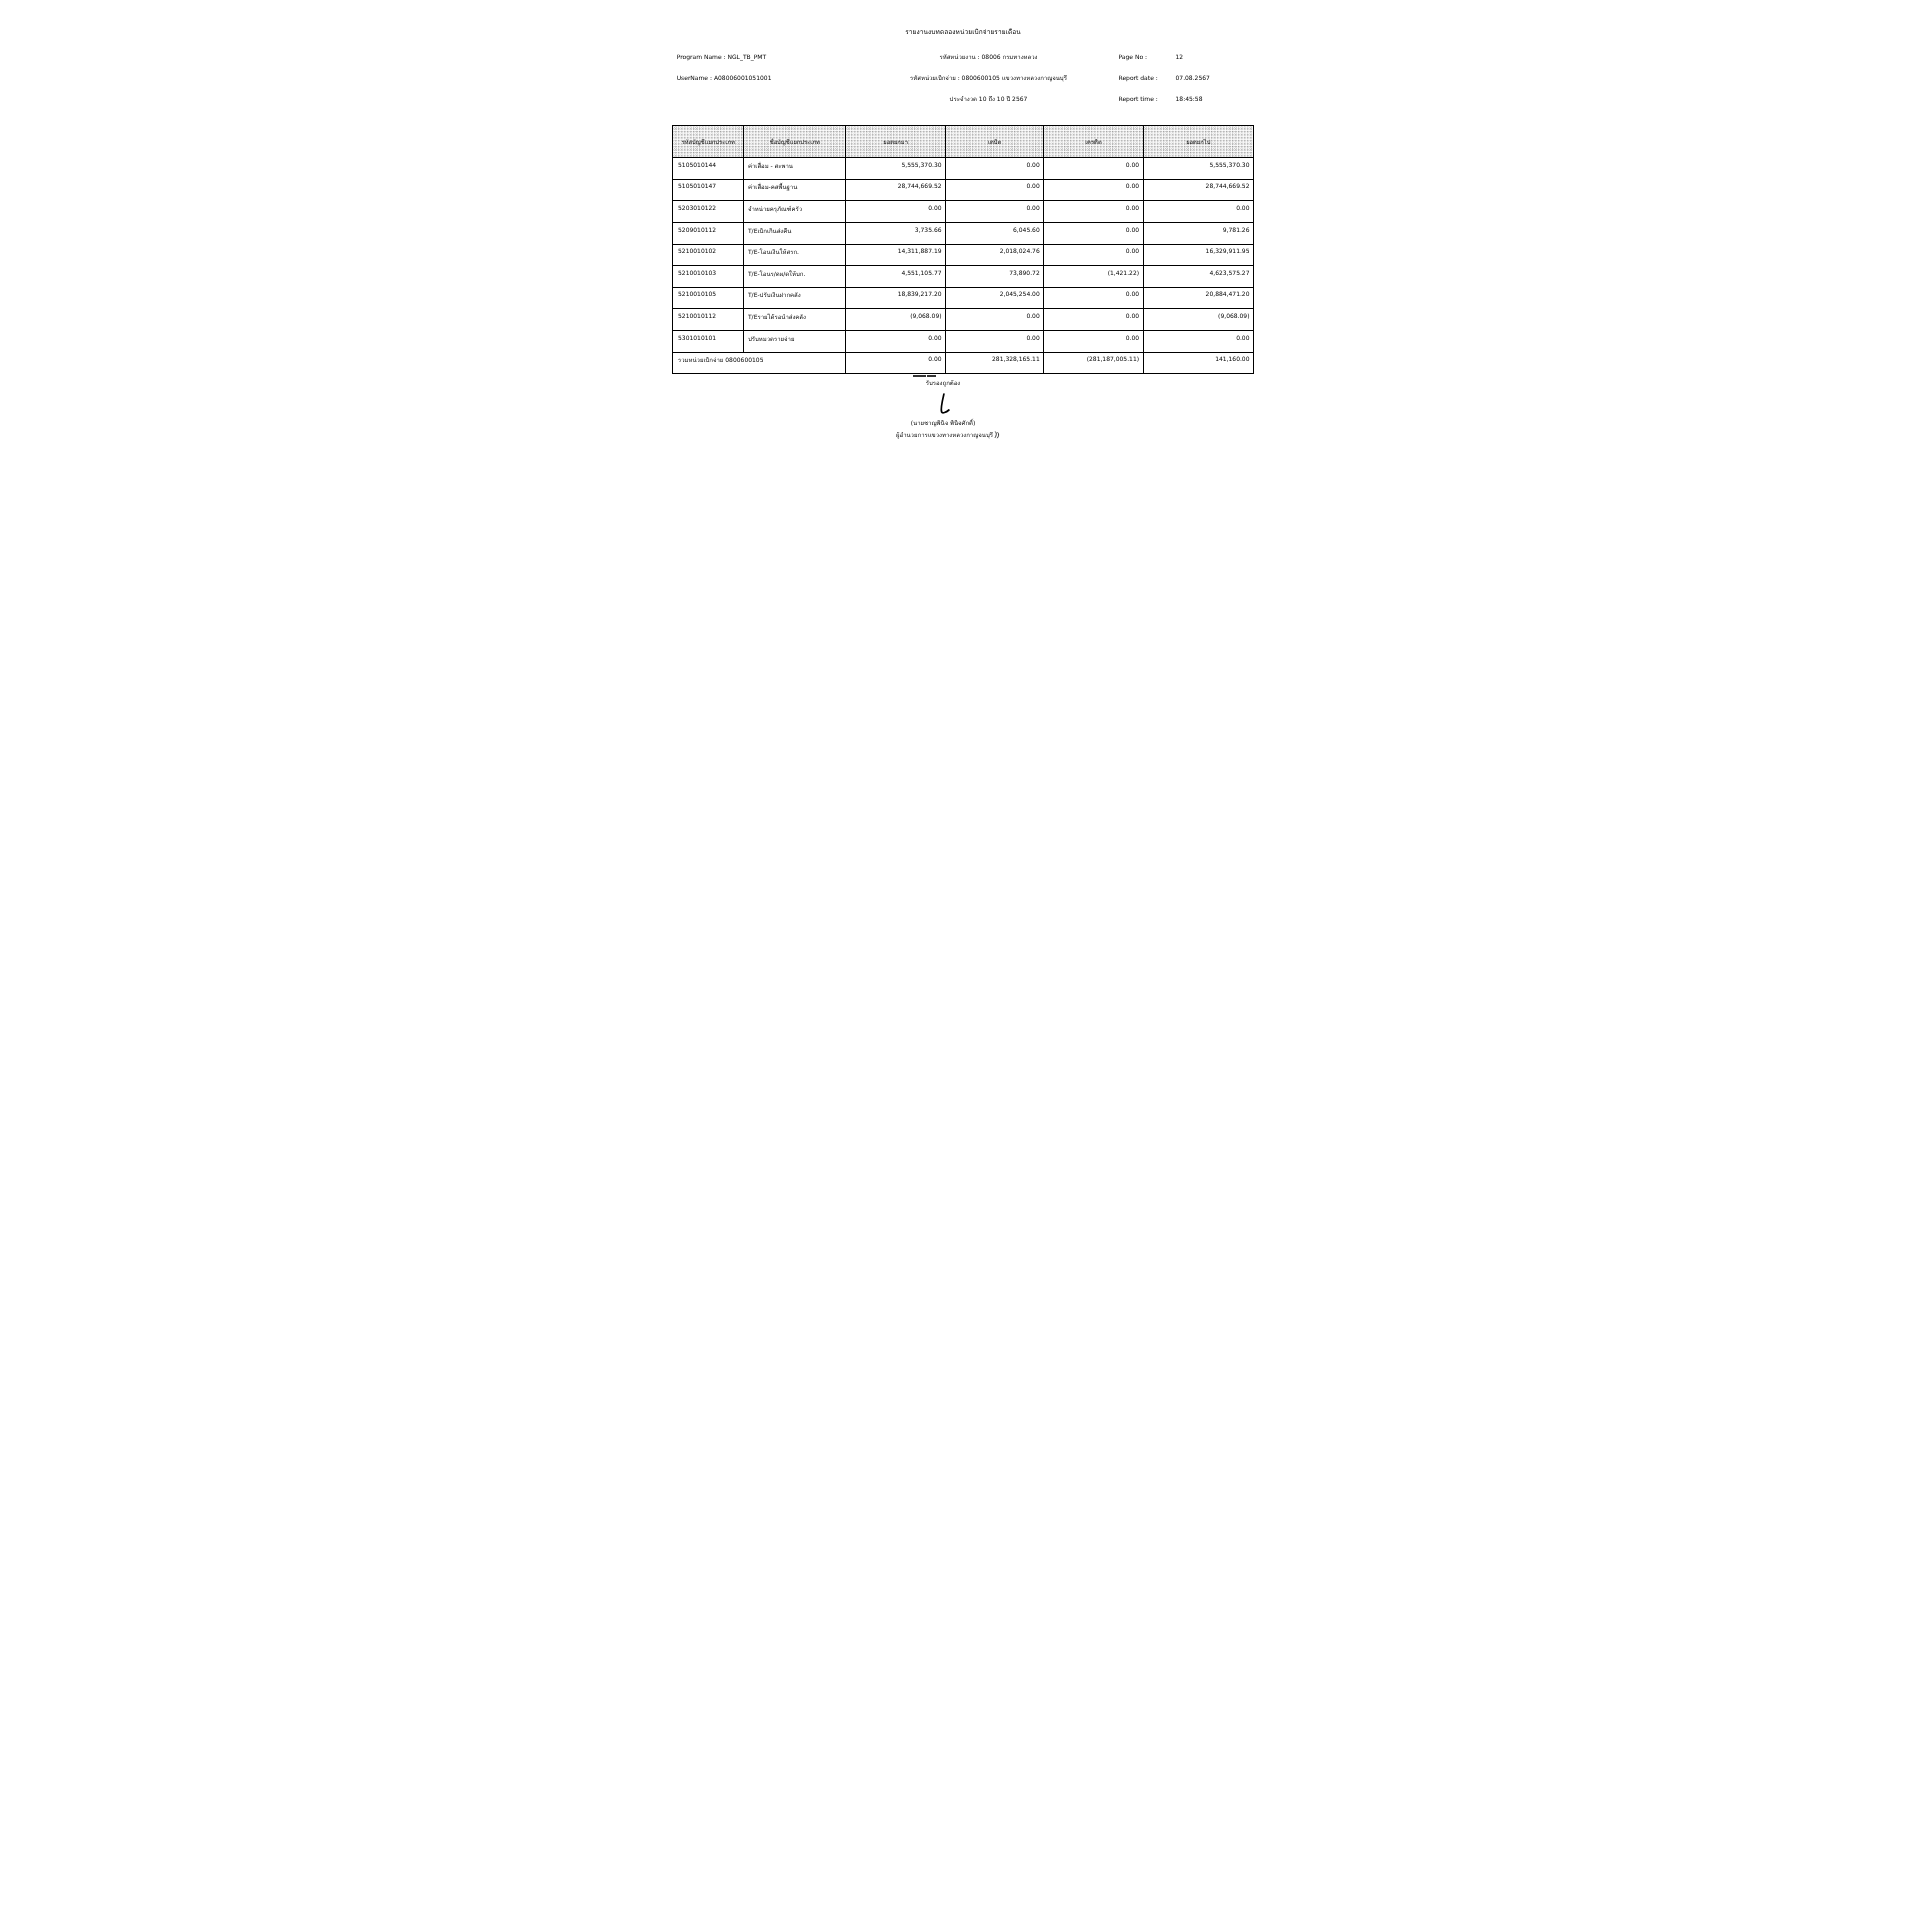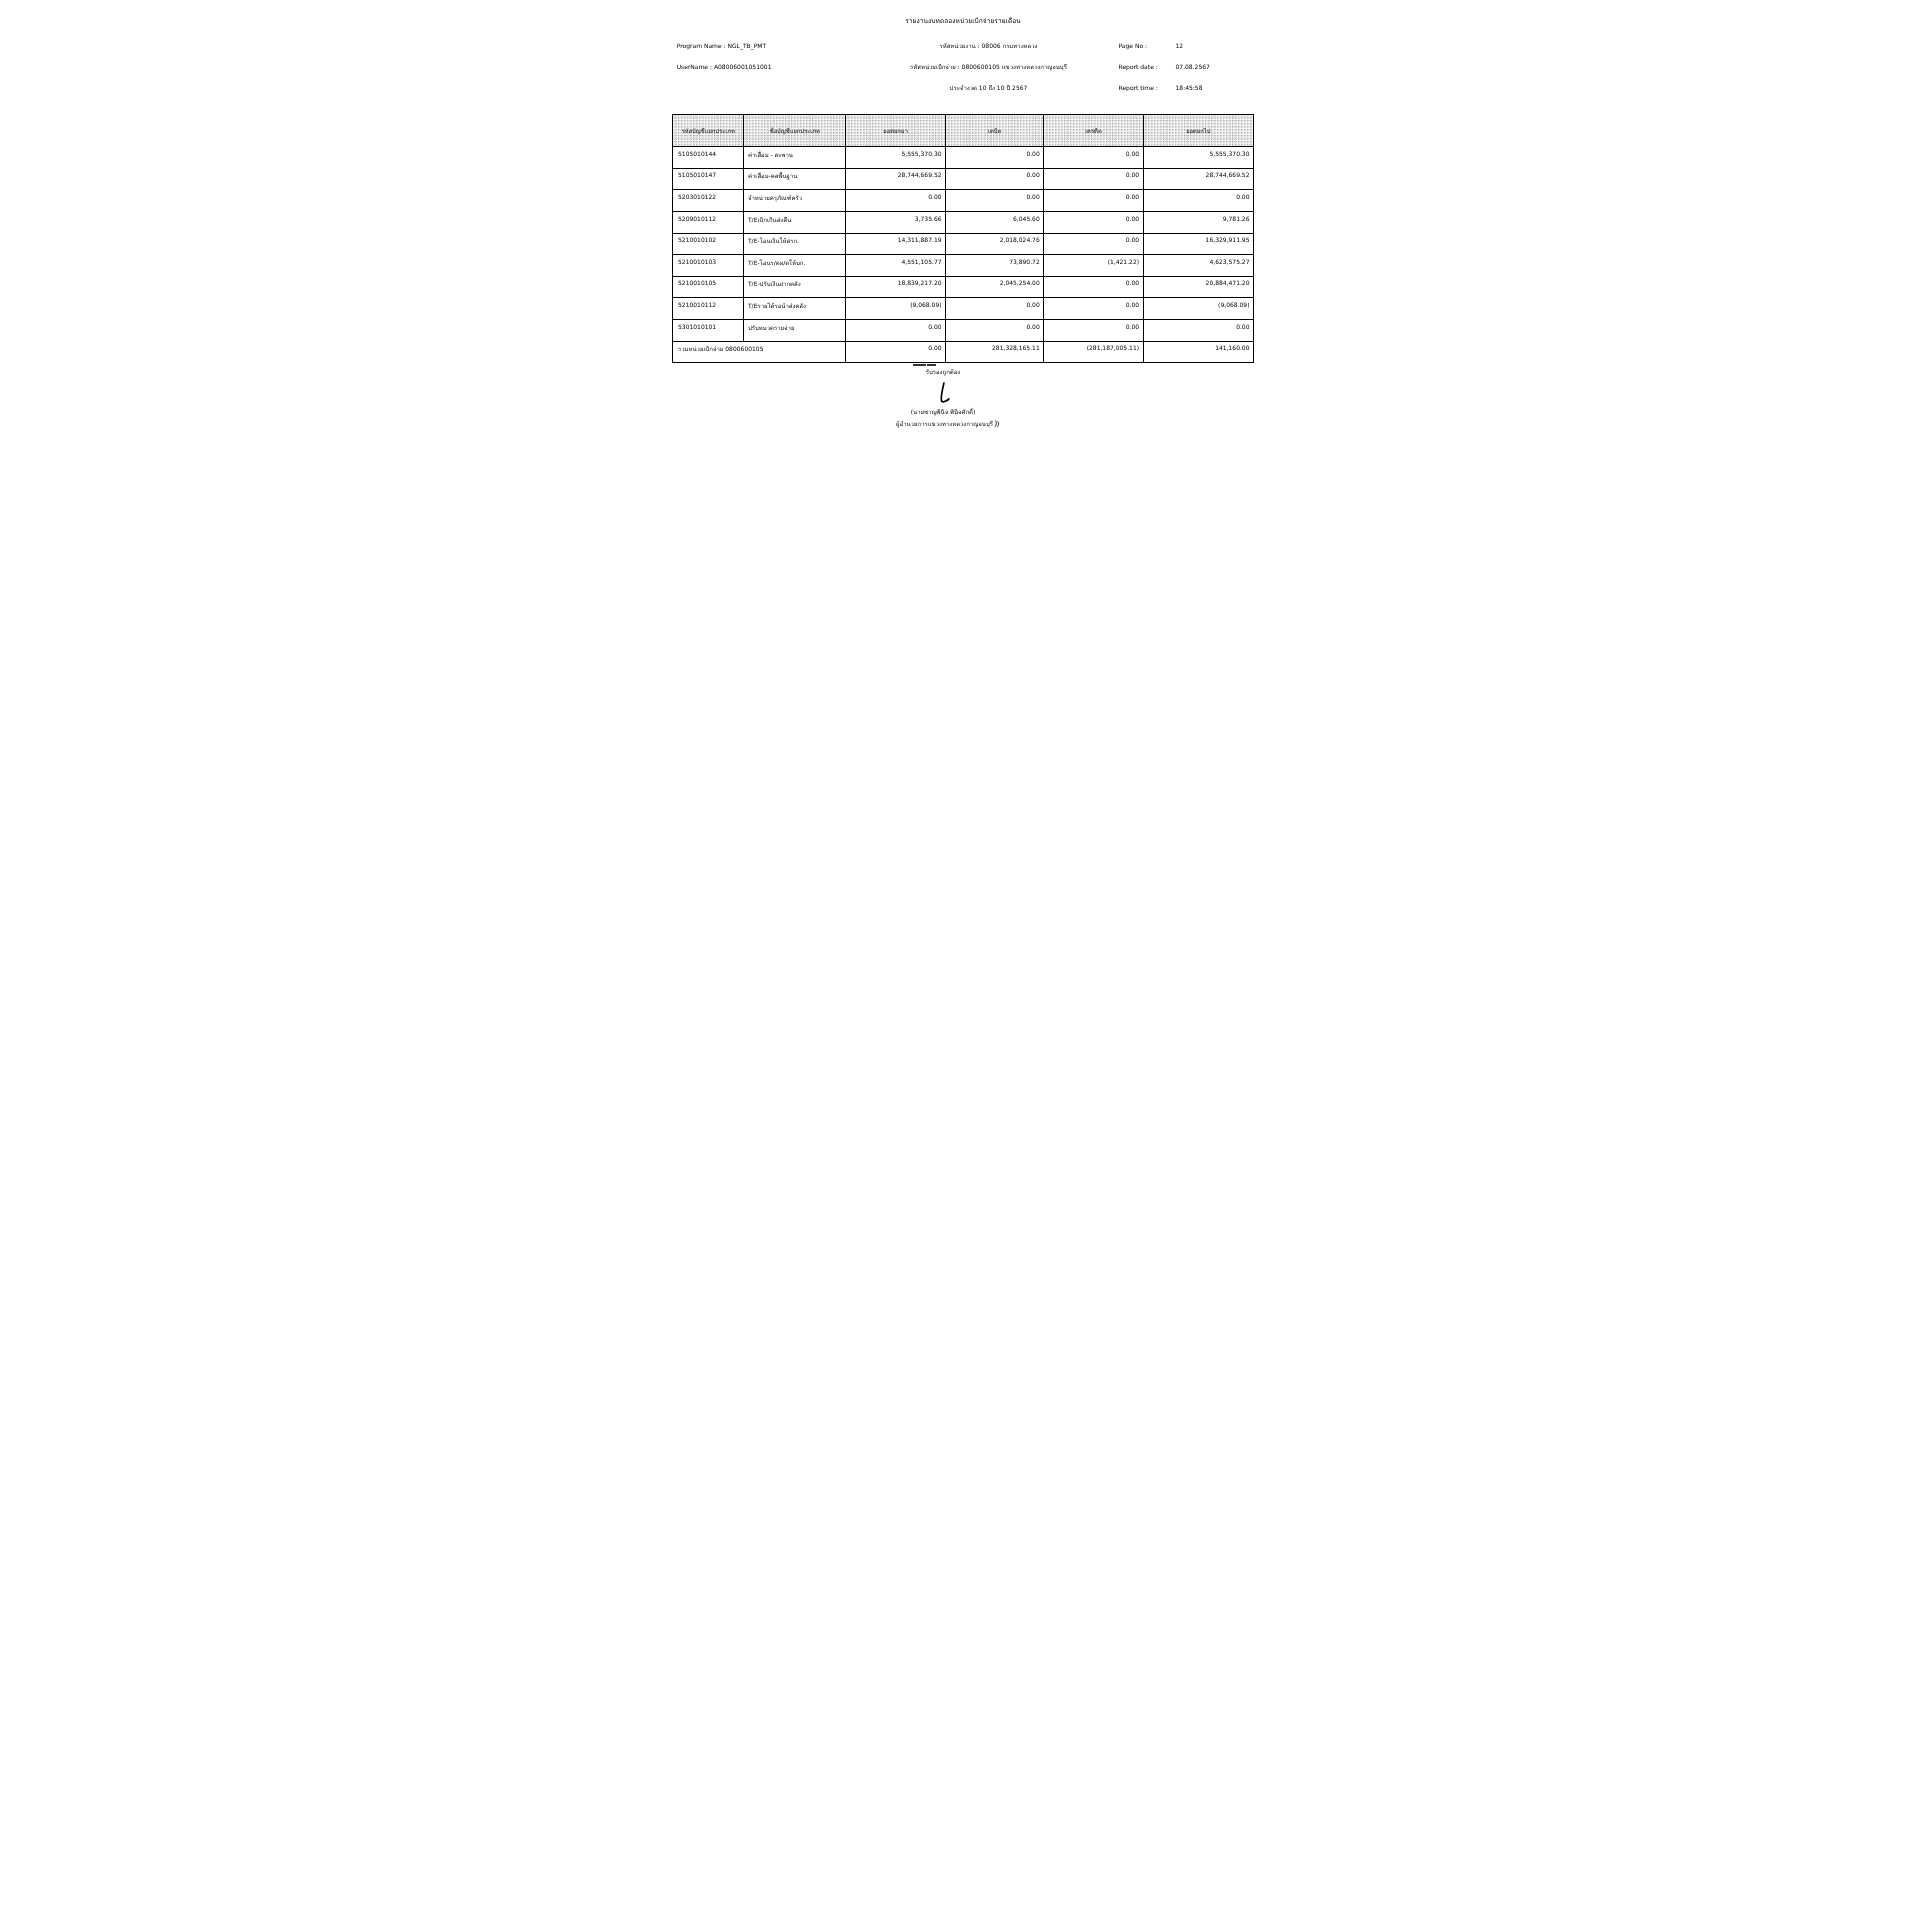--- a/index.html
+++ b/index.html
@@ -6,21 +6,21 @@
     margin: 0;
     padding: 0;
     background: #ffffff;
     font-family: "DejaVu Sans", "Liberation Sans", sans-serif;
     color: #000;
   }
   .page {
     position: relative;
     width: 595px;
     min-height: 421px;
-    margin: 0 auto;
+    margin: 11px auto;
     background: #ffffff;
     padding-top: 16px;
     box-sizing: border-box;
   }
   
   .title {
     text-align: center;
     font-size: 6.5px;
     letter-spacing: 0.1px;
   }

